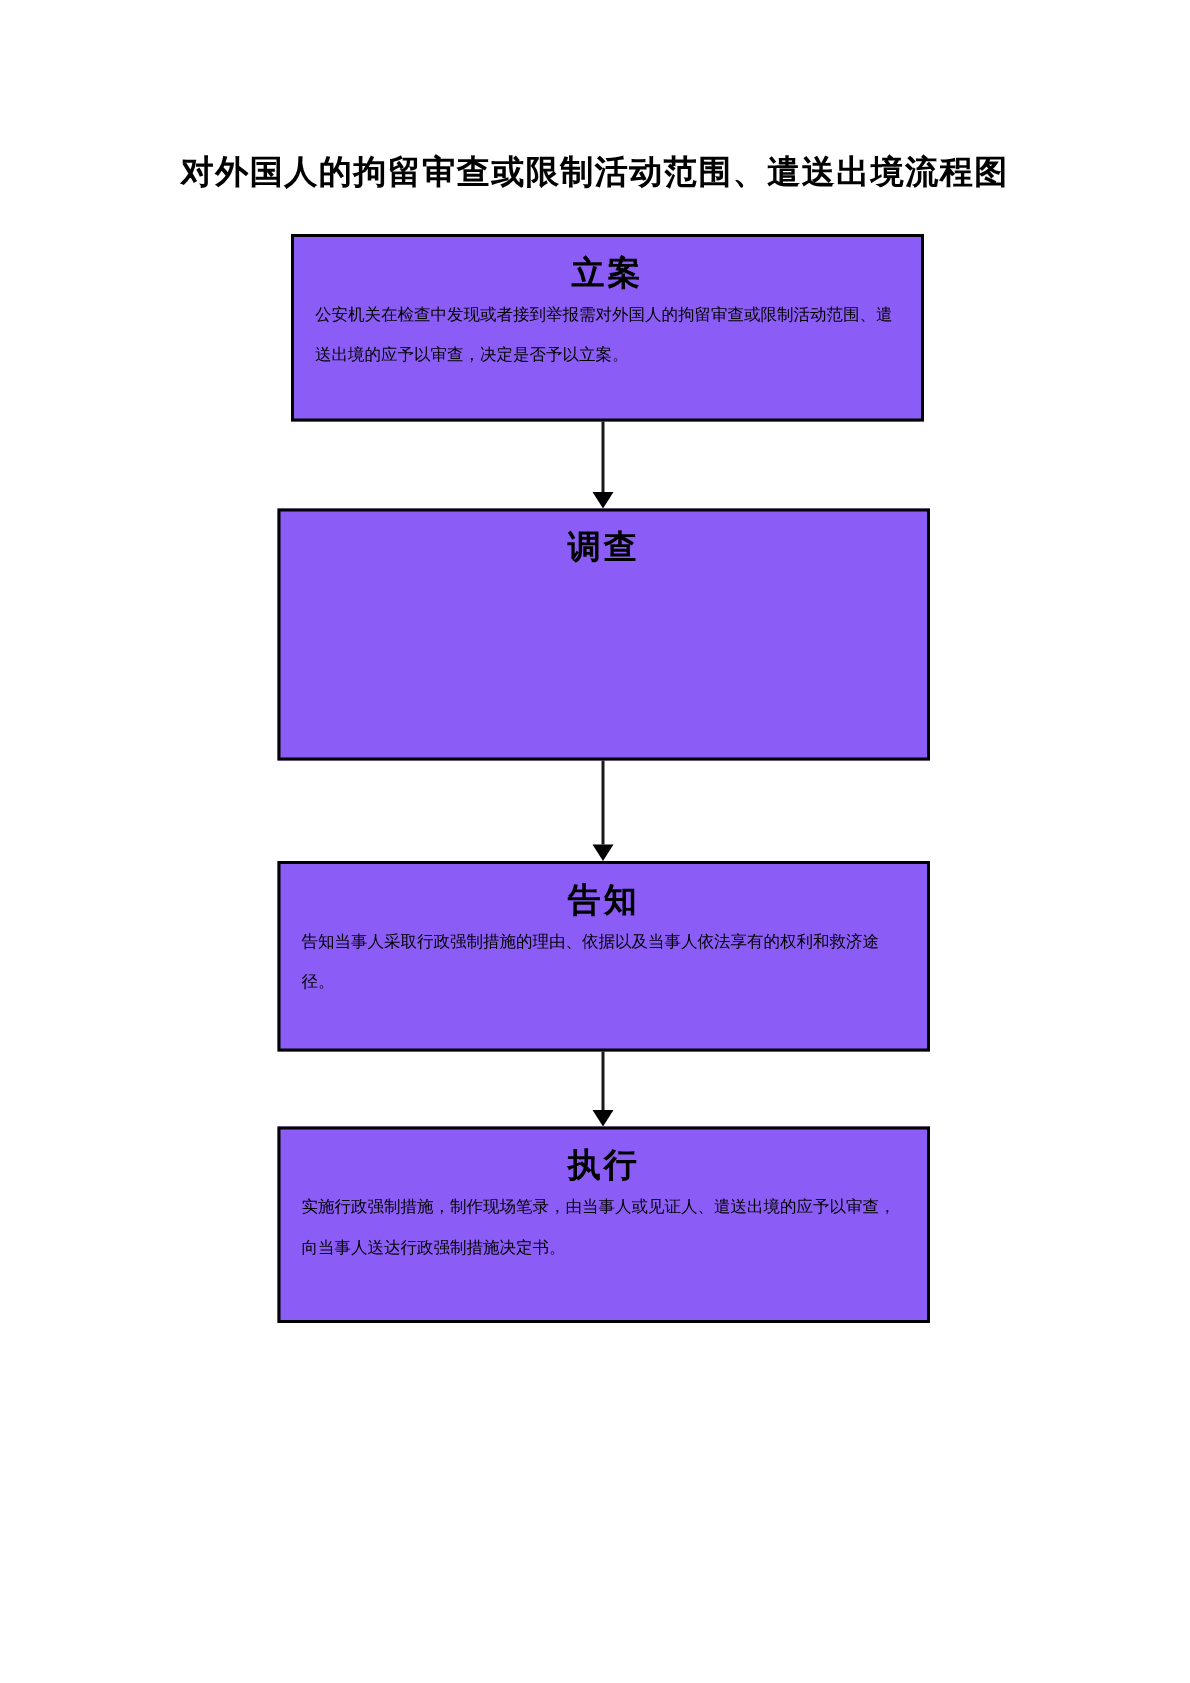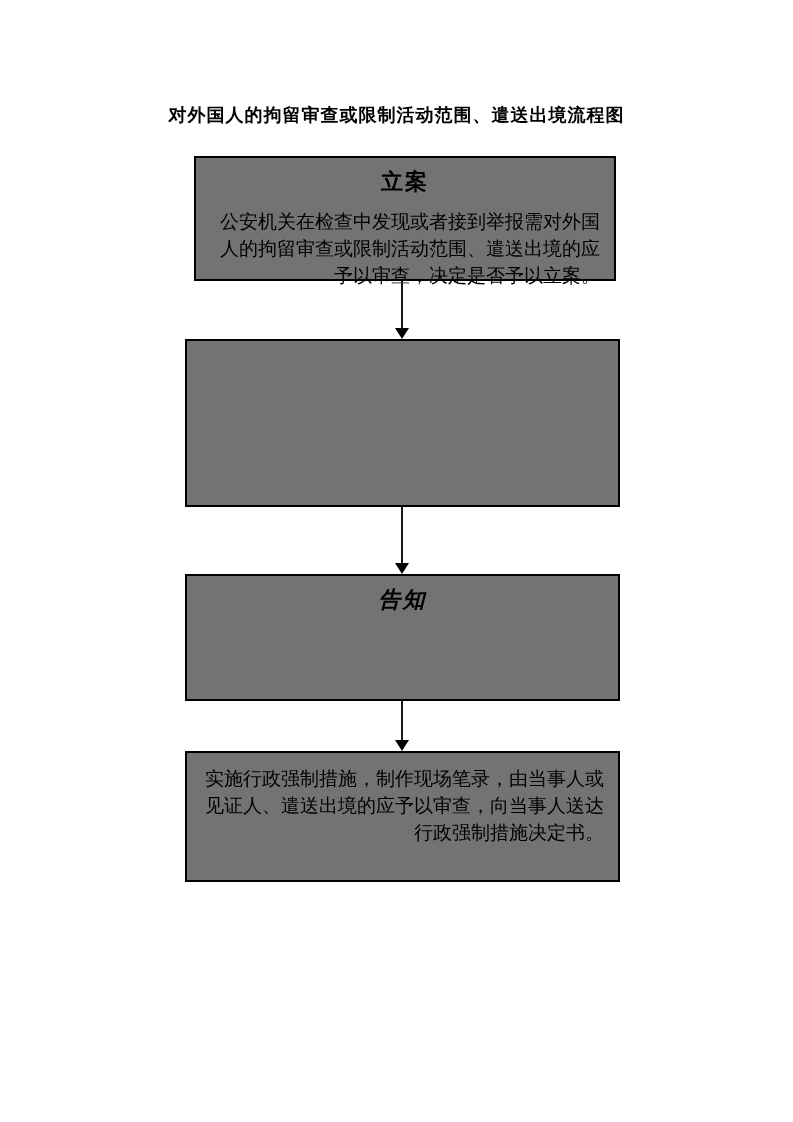--- a/index.html
+++ b/index.html
@@ -17,50 +17,50 @@
   }
 
   .doc-title {
     position: absolute;
     top: 100px;
     left: 0;
     width: 100%;
     text-align: center;
     font-family: "Liberation Sans", "DejaVu Sans", sans-serif;
     font-weight: bold;
-    font-size: 18px;
+    font-size: 22px;
     line-height: 30px;
     letter-spacing: 1px;
   }
 
   .flow-box {
     position: absolute;
     border: 2px solid #000000;
-    background: #737373;
+    background: #8b5cf6;
   }
   .flow-box .box-heading {
     margin-top: 10px;
     text-align: center;
     font-weight: bold;
     font-size: 22px;
     line-height: 28px;
     letter-spacing: 2px;
     font-family: "Liberation Sans", "DejaVu Sans", sans-serif;
   }
   .flow-box .box-body {
-    margin-top: 12px;
+    margin-top: 1px;
     padding: 0 14px;
-    text-align: right;
-    font-size: 19px;
+    text-align: left;
+    font-size: 11px;
     line-height: 27px;
   }
 
   .box-filing        { left: 194px; top: 156px; width: 422px; height: 125px; }
   .box-investigation { left: 185px; top: 339px; width: 435px; height: 168px; }
-  .box-notification  { left: 185px; top: 574px; width: 435px; height: 127px; font-style: italic; }
+  .box-notification  { left: 185px; top: 574px; width: 435px; height: 127px; }
   .box-execution     { left: 185px; top: 751px; width: 435px; height: 131px; }
 
   .flow-arrow {
     position: absolute;
     width: 14px;
     display: flex;
     flex-direction: column;
     align-items: center;
   }
   .arrow-1 { left: 395px; top: 281px; height: 58px; }
@@ -92,33 +92,36 @@
     <div class="box-heading">立案</div>
     <div class="box-body">公安机关在检查中发现或者接到举报需对外国人的拘留审查或限制活动范围、遣送出境的应予以审查，决定是否予以立案。</div>
   </div>
 
   <div class="flow-arrow arrow-1">
     <div class="arrow-line"></div>
     <div class="arrow-head"></div>
   </div>
 
   <div class="flow-box box-investigation">
+    <div class="box-heading">调查</div>
   </div>
 
   <div class="flow-arrow arrow-2">
     <div class="arrow-line"></div>
     <div class="arrow-head"></div>
   </div>
 
   <div class="flow-box box-notification">
     <div class="box-heading">告知</div>
+    <div class="box-body">告知当事人采取行政强制措施的理由、依据以及当事人依法享有的权利和救济途径。</div>
   </div>
 
   <div class="flow-arrow arrow-3">
     <div class="arrow-line"></div>
     <div class="arrow-head"></div>
   </div>
 
   <div class="flow-box box-execution">
+    <div class="box-heading">执行</div>
     <div class="box-body">实施行政强制措施，制作现场笔录，由当事人或见证人、遣送出境的应予以审查，向当事人送达行政强制措施决定书。</div>
   </div>
 
 </div>
 
 </body></html>

